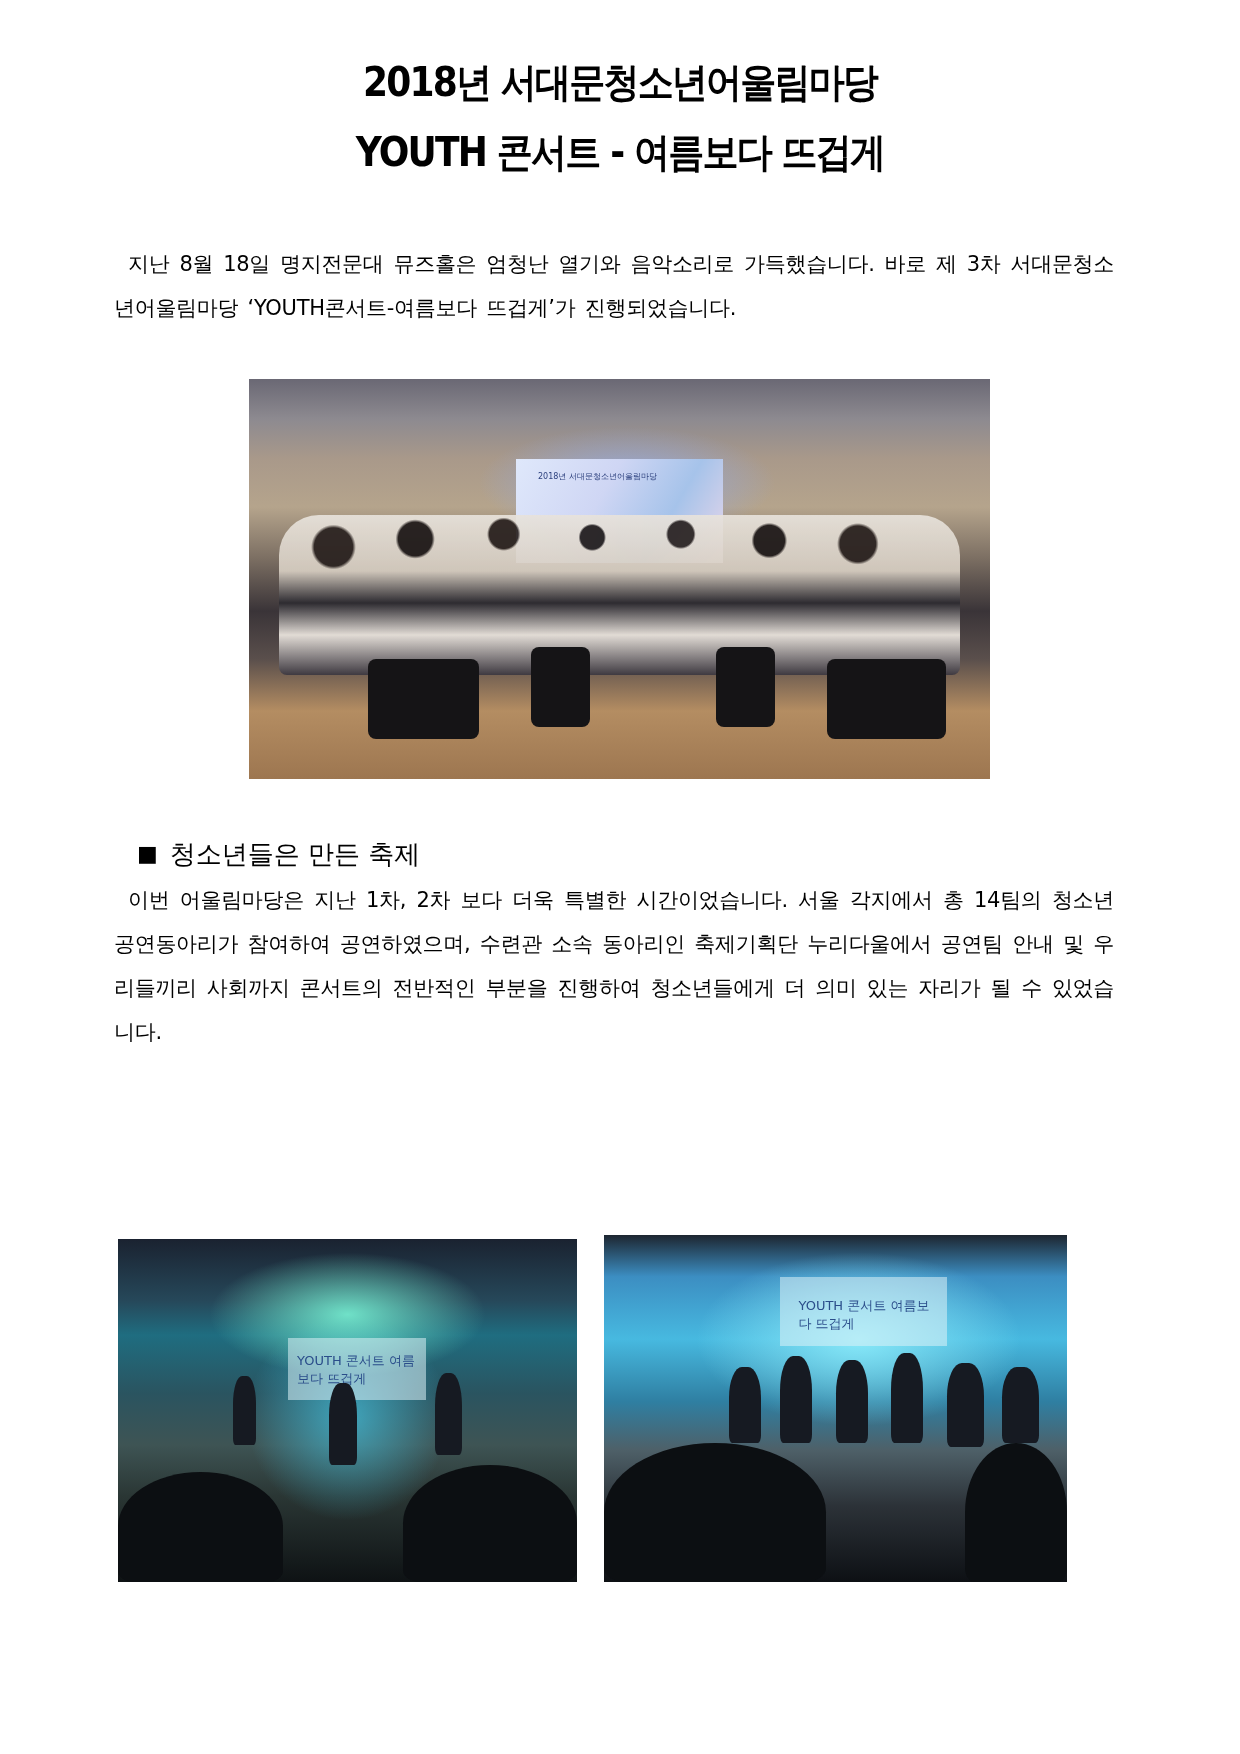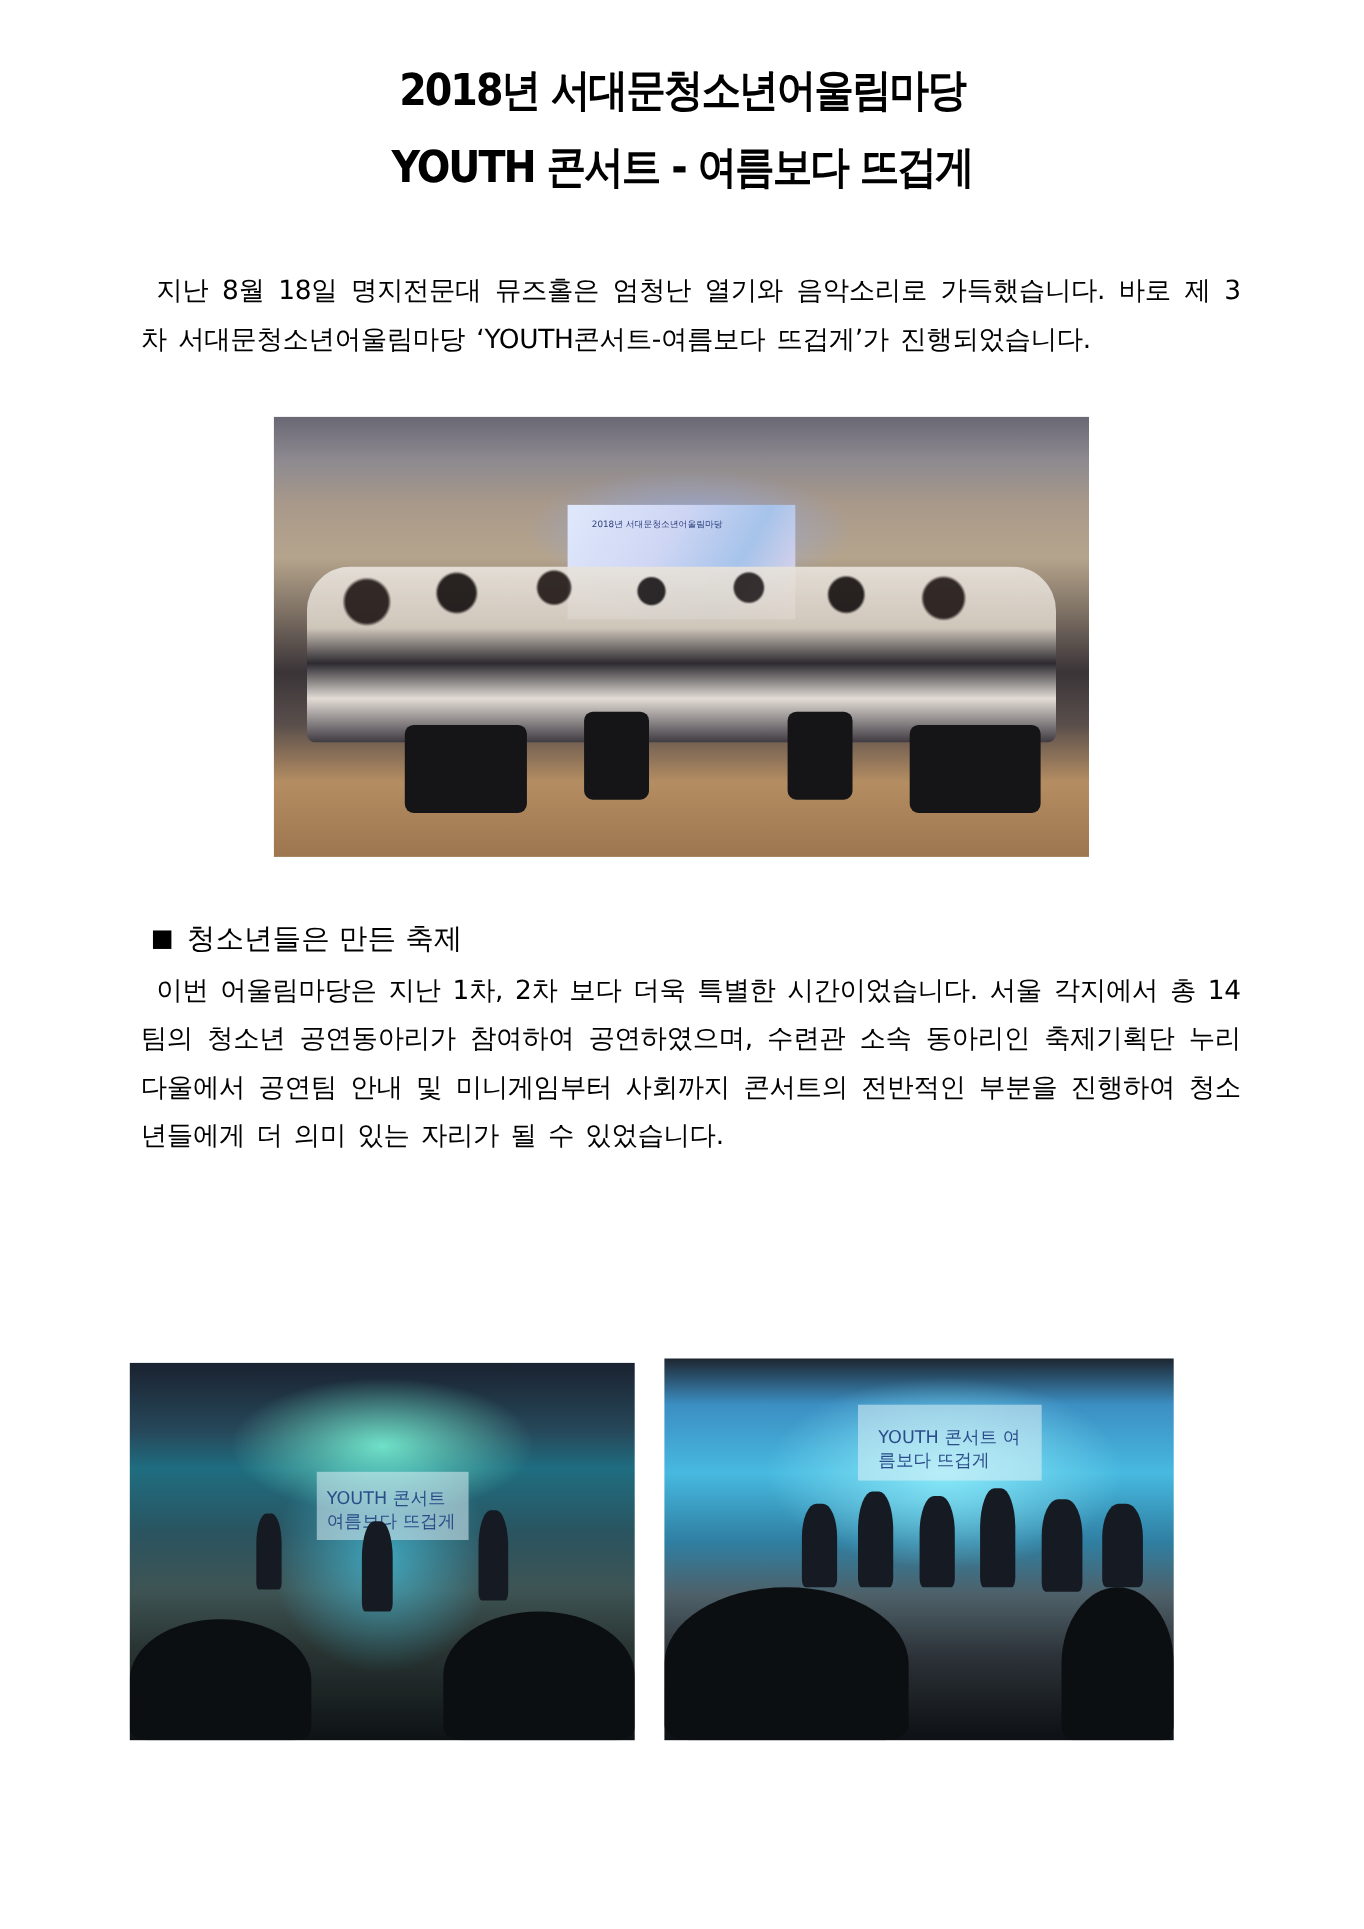--- a/index.html
+++ b/index.html
@@ -5,21 +5,21 @@
   html, body { margin: 0; padding: 0; background: #ffffff; }
   body { width: 1240px; height: 1754px; position: relative; overflow: hidden;
          font-family: "DejaVu Sans", "Liberation Sans", sans-serif; color: #000; }
 
   .title-line { position: absolute; left: 0; width: 1240px; text-align: center;
     font-family: "DejaVu Sans", sans-serif; font-weight: bold; font-size: 40px;
     letter-spacing: -2px; transform: scaleX(0.9); transform-origin: center; line-height: 48px; }
   #t1 { top: 58px; }
   #t2 { top: 128px; }
 
-  .para { position: absolute; left: 128px; width: 1000px; font-size: 24px;
+  .para { position: absolute; left: 114px; width: 1000px; font-size: 21px;
     line-height: 44px; text-align: justify; text-align-last: left; letter-spacing: -0.3px; word-spacing: 3px; }
   .para p { margin: 0; }
   .para p.indent { text-indent: 14px; }
 
   #intro { top: 242px; }
 
   .photo { position: absolute; overflow: hidden; }
   #photo-group { left: 249px; top: 379px; width: 741px; height: 400px;
     background:
       radial-gradient(ellipse 20% 14% at 51% 26%, rgba(140,170,240,0.85), rgba(140,170,240,0) 100%),
@@ -43,21 +43,21 @@
   #photo-band { left: 118px; top: 1239px; width: 459px; height: 343px;
     background:
       radial-gradient(ellipse 30% 18% at 50% 22%, rgba(120,240,210,0.9), rgba(20,60,80,0) 100%),
       radial-gradient(ellipse 22% 30% at 50% 52%, rgba(70,200,230,0.7), rgba(0,0,0,0) 100%),
       linear-gradient(180deg, #1a2230 0%, #26485a 18%, #1f6d80 28%, #2a5460 45%, #3e5454 60%, #2a3634 75%, #0e1214 100%); }
   #photo-dance { left: 604px; top: 1235px; width: 463px; height: 347px;
     background:
       radial-gradient(ellipse 35% 25% at 55% 30%, rgba(140,235,250,0.95), rgba(40,120,170,0) 100%),
       linear-gradient(180deg, #1d2630 0%, #3c8ec2 12%, #47b9e0 30%, #2f7fa2 48%, #4e6068 62%, #2c3238 78%, #0d1014 100%); }
   .stage-banner { position: absolute; background: rgba(220,240,245,0.55); }
-  .banner-cap { position: absolute; color: #2a4d8a; font-size: 16px; }
+  .banner-cap { position: absolute; color: #2a4d8a; font-size: 13px; }
   .silhouette { position: absolute; background: #0c0f12; border-radius: 50% 50% 10% 10%; }
   .dancer { position: absolute; background: #161a22; border-radius: 40% 40% 10% 10%; }
 
   #section-heading { position: absolute; left: 137px; top: 836px; font-size: 26px; line-height: 36px; }
   #section-heading .bullet { font-size: 22px; margin-right: 12px; vertical-align: 2px; }
   #body2 { top: 878px; }
 </style>
 </head>
 <body>
 
@@ -78,21 +78,21 @@
     <div class="spk" style="left:38%;top:67%;width:8%;height:20%;"></div>
     <div class="spk" style="left:63%;top:67%;width:8%;height:20%;"></div>
     <div class="spk" style="left:78%;top:70%;width:16%;height:20%;"></div>
   </div>
 
   <div id="section-heading">
     <span class="bullet">■</span><span>청소년들은 만든 축제</span>
   </div>
 
   <div id="body2" class="para">
-    <p class="indent">이번 어울림마당은 지난 1차, 2차 보다 더욱 특별한 시간이었습니다. 서울 각지에서 총 14팀의 청소년 공연동아리가 참여하여 공연하였으며, 수련관 소속 동아리인 축제기획단 누리다울에서 공연팀 안내 및 미니게임부터 사회까지 콘서트의 전반적인 부분을 진행하여 청소년들에게 더 의미 있는 자리가 될 수 있었습니다.</p>
+    <p class="indent">이번 어울림마당은 지난 1차, 2차 보다 더욱 특별한 시간이었습니다. 서울 각지에서 총 14팀의 청소년 공연동아리가 참여하여 공연하였으며, 수련관 소속 동아리인 축제기획단 누리다울에서 공연팀 안내 및 우리들끼리 사회까지 콘서트의 전반적인 부분을 진행하여 청소년들에게 더 의미 있는 자리가 될 수 있었습니다.</p>
   </div>
 
   <div id="photo-band" class="photo">
     <div class="stage-banner" style="left:37%;top:29%;width:30%;height:18%;"></div>
     <div class="banner-cap" style="left:39%;top:33%;width:28%;">YOUTH 콘서트 여름보다 뜨겁게</div>
     <div class="dancer" style="left:25%;top:40%;width:5%;height:20%;"></div>
     <div class="dancer" style="left:46%;top:42%;width:6%;height:24%;"></div>
     <div class="dancer" style="left:69%;top:39%;width:6%;height:24%;"></div>
     <div class="silhouette" style="left:0;top:68%;width:36%;height:32%;"></div>
     <div class="silhouette" style="left:62%;top:66%;width:38%;height:34%;"></div>

